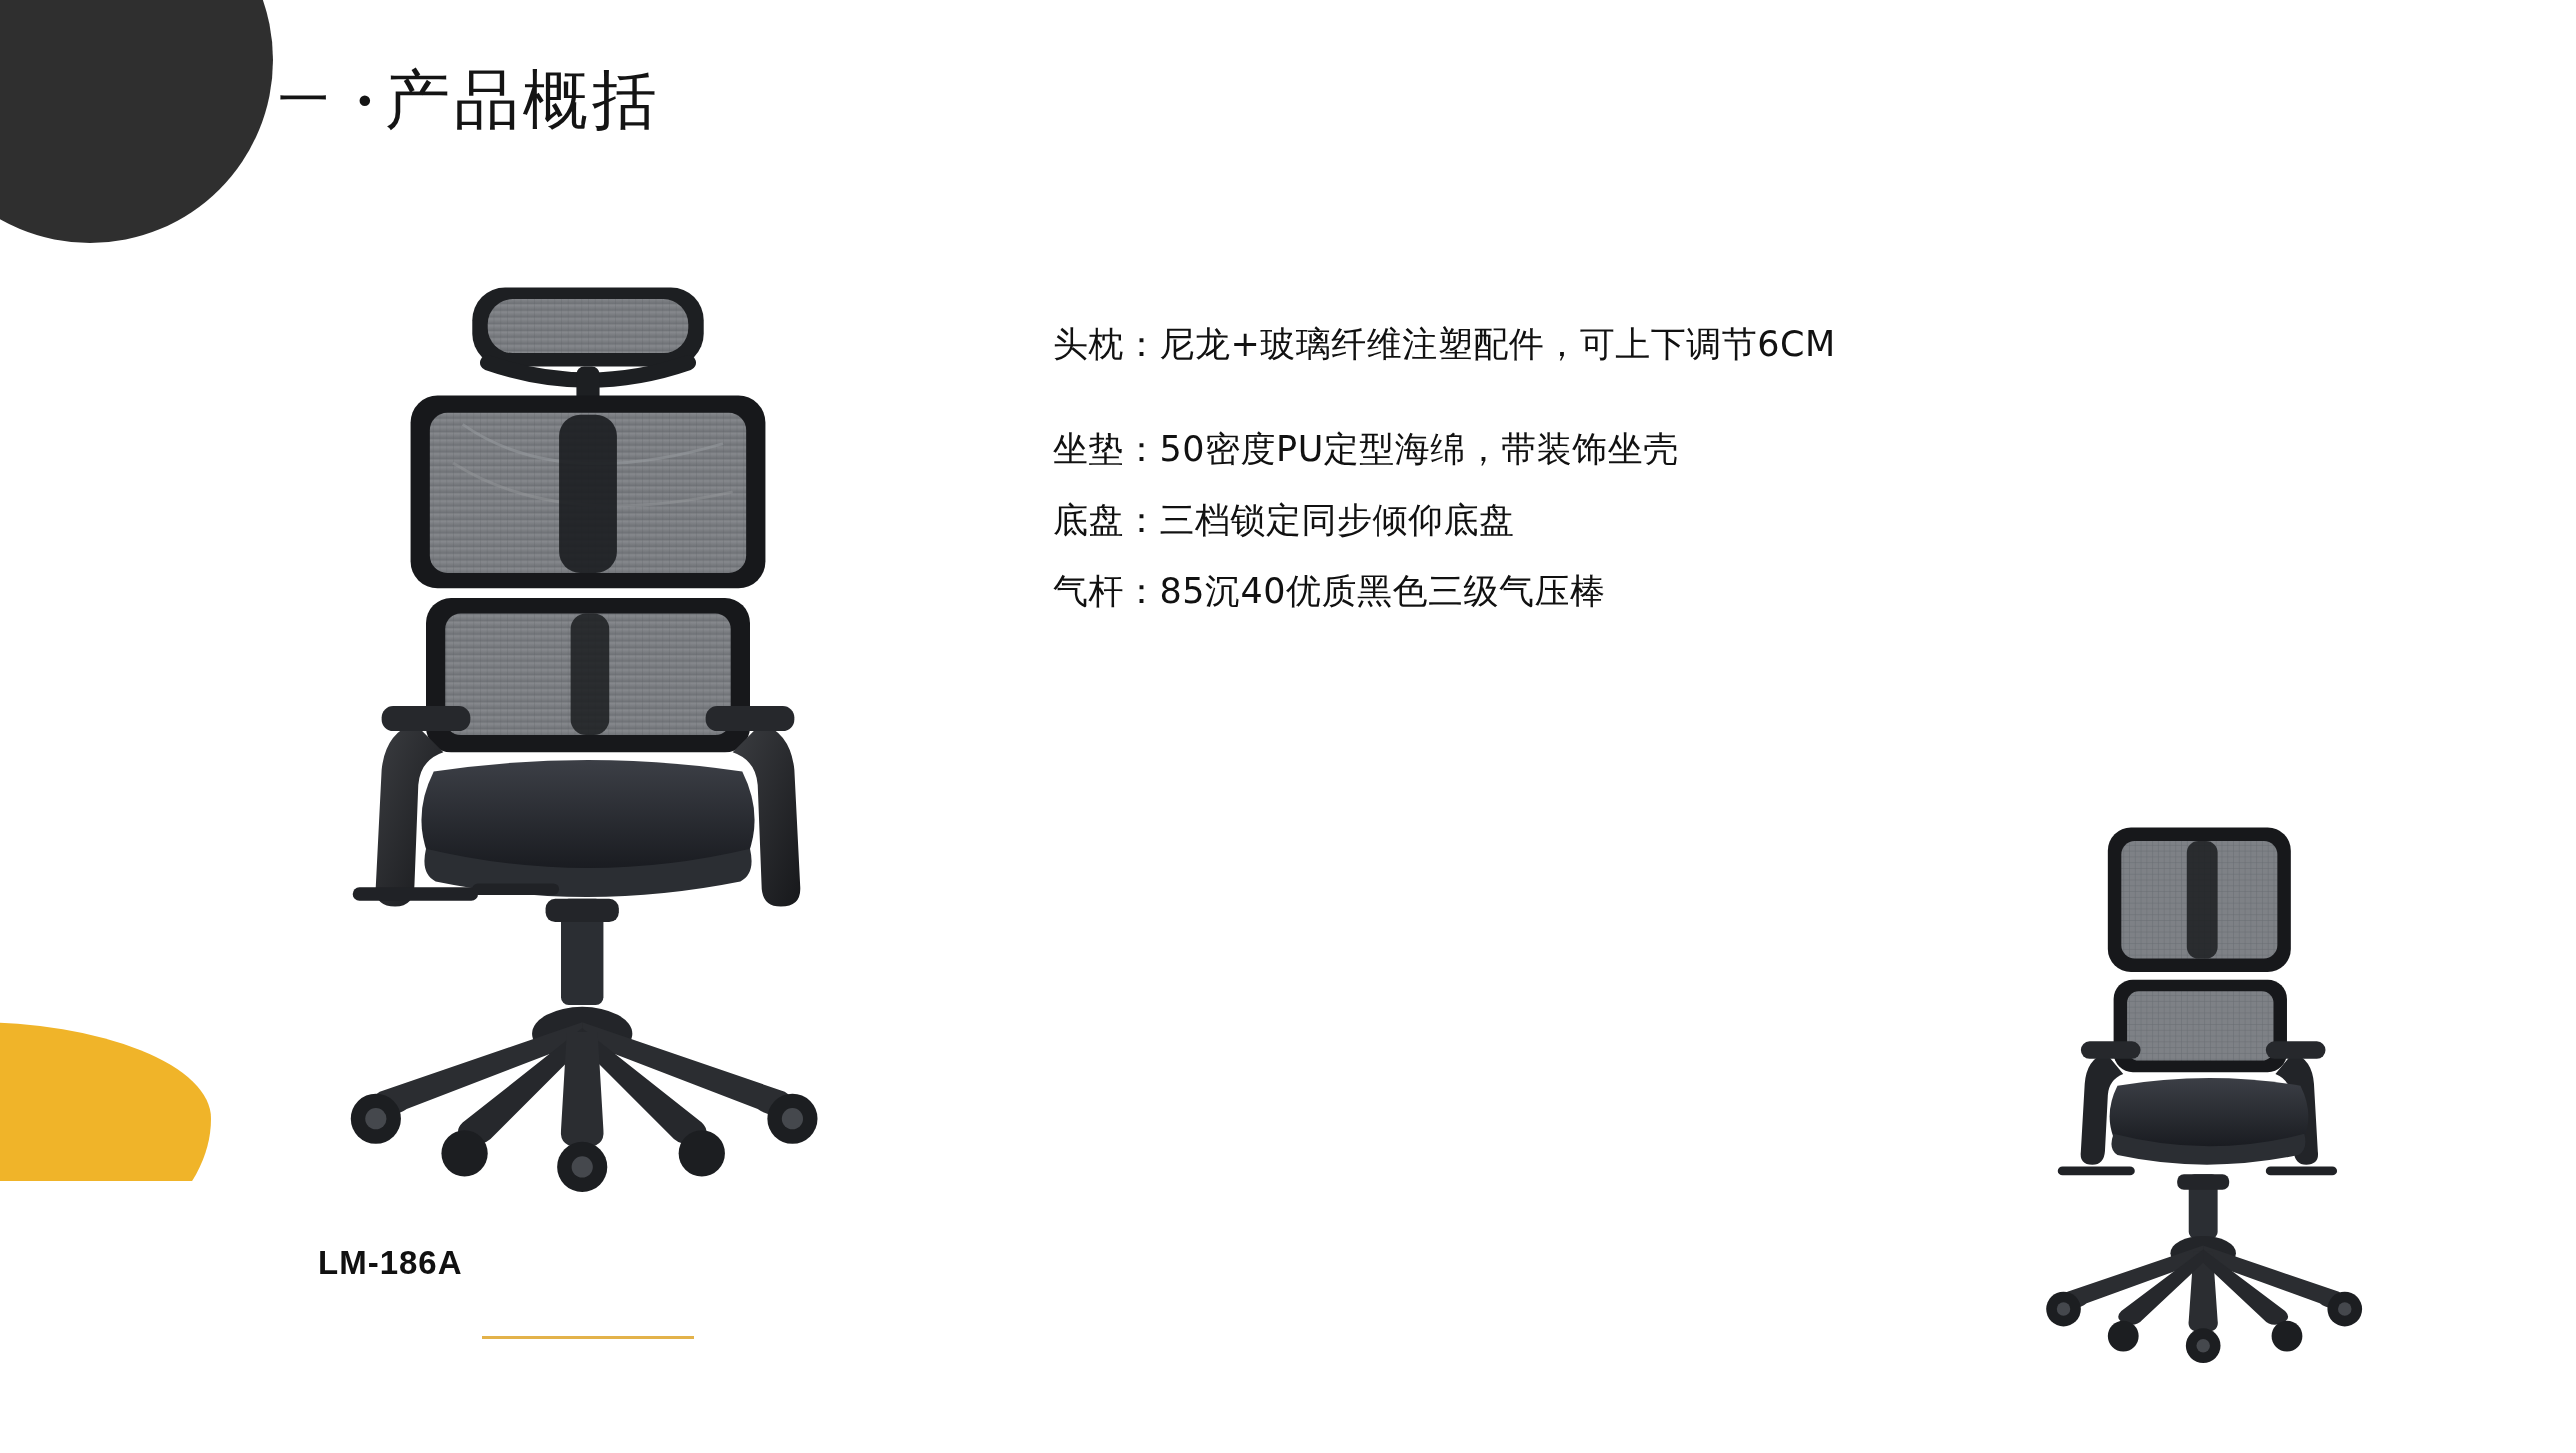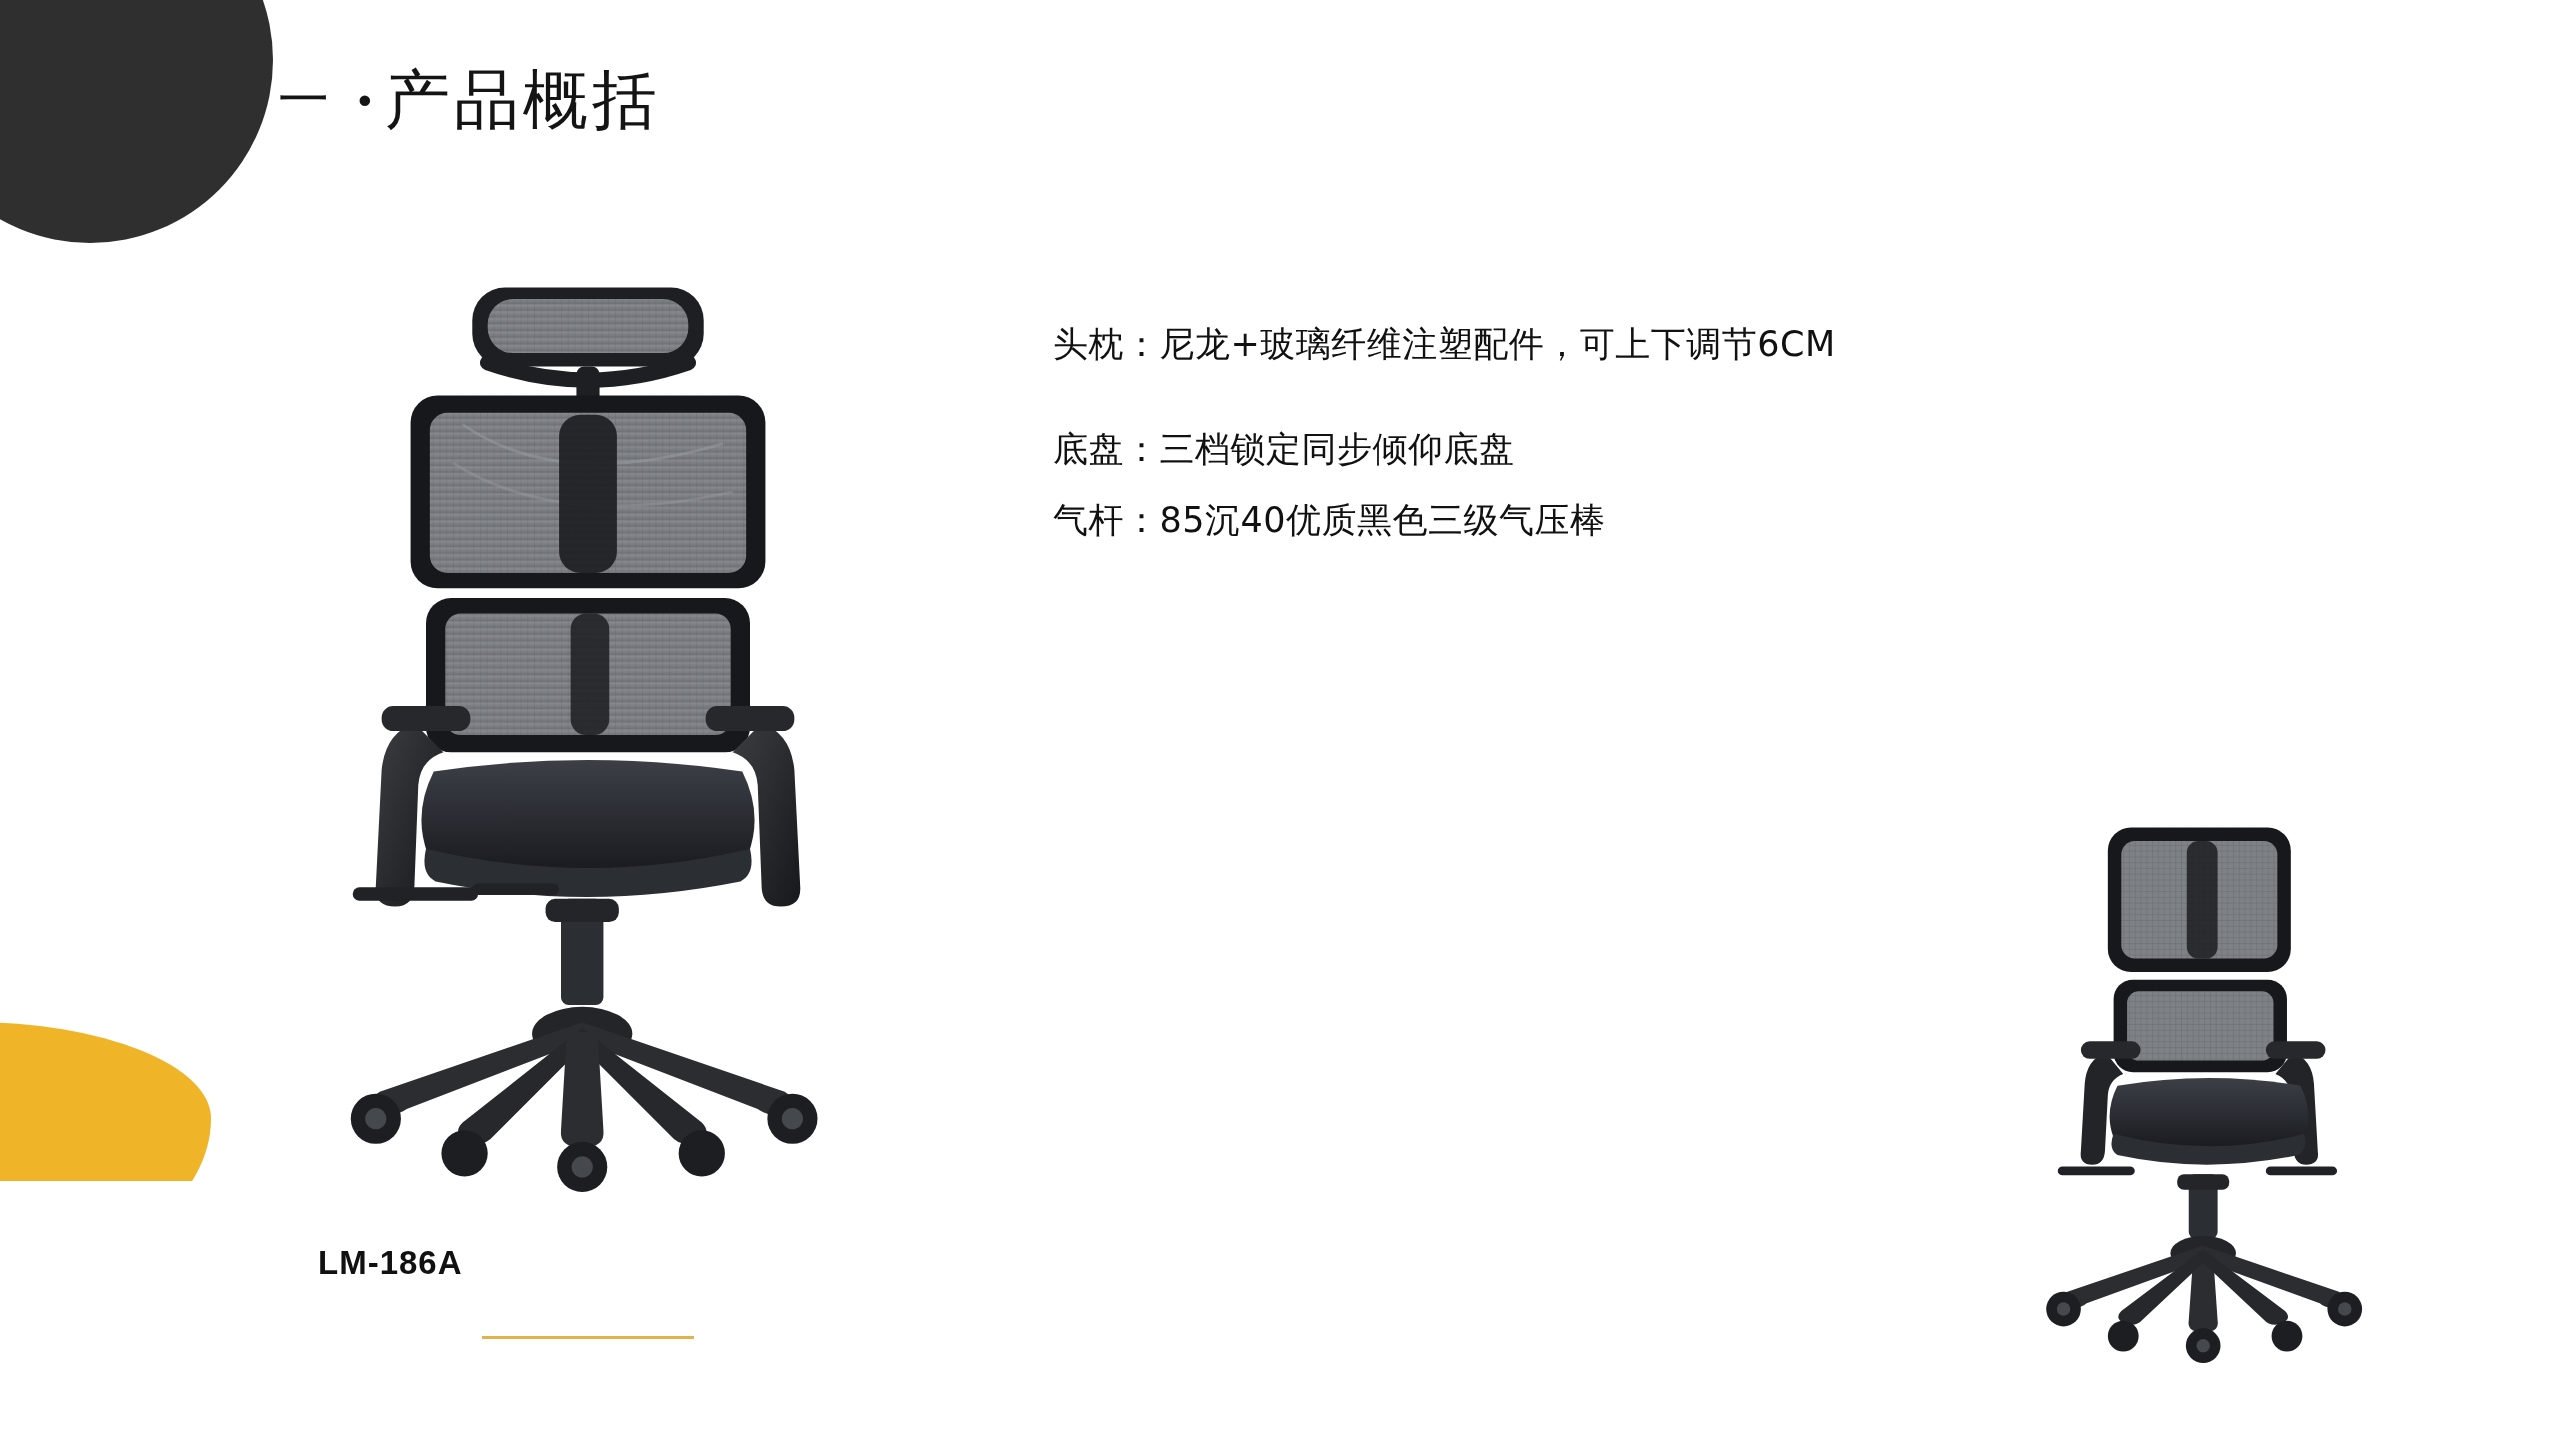--- a/index.html
+++ b/index.html
@@ -291,16 +291,17 @@
       <circle cx="272" cy="546" r="16" fill="#1c1e21"></circle>
       <circle cx="185" cy="556" r="18" fill="#1c1e21"></circle>
         <circle cx="185" cy="556" r="7" fill="#45484d"></circle>
     </g>
   </svg>
 </div>
 
 <div class="specs">
   <div class="spec-line tight">头枕：尼龙+玻璃纤维注塑配件，可上下调节6CM</div>
   <div class="spec-gap"></div>
+  <div class="spec-line">坐垫：50密度PU定型海绵，带装饰坐壳</div>
   <div class="spec-line">底盘：三档锁定同步倾仰底盘</div>
   <div class="spec-line">气杆：85沉40优质黑色三级气压棒</div>
 </div>
 
 
 </body></html>

